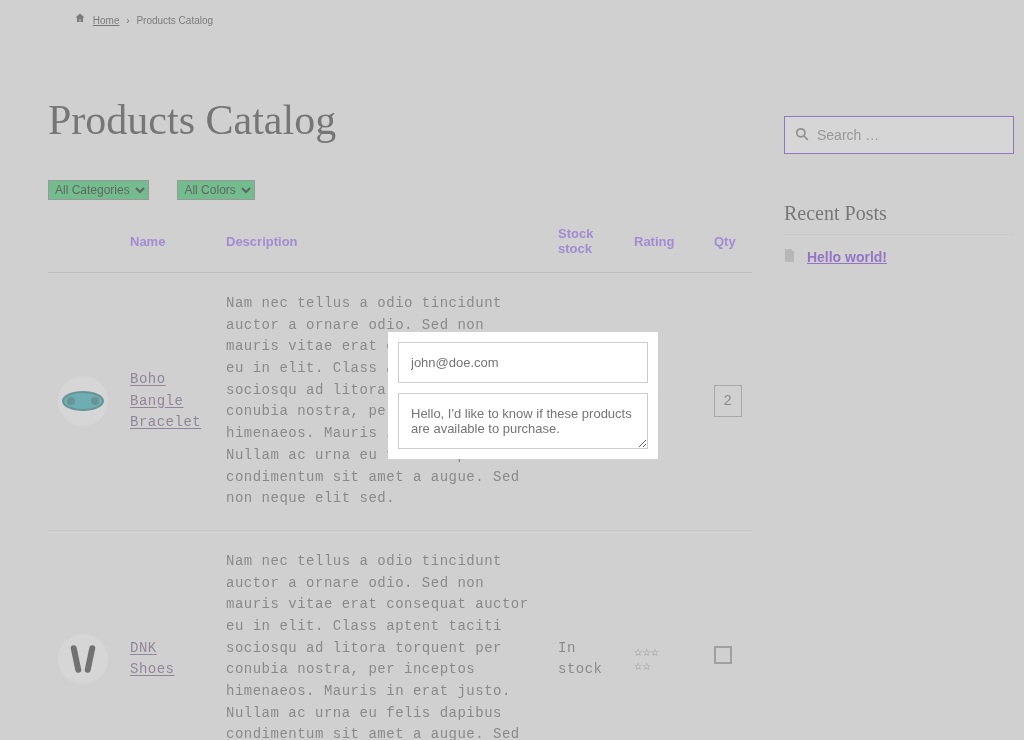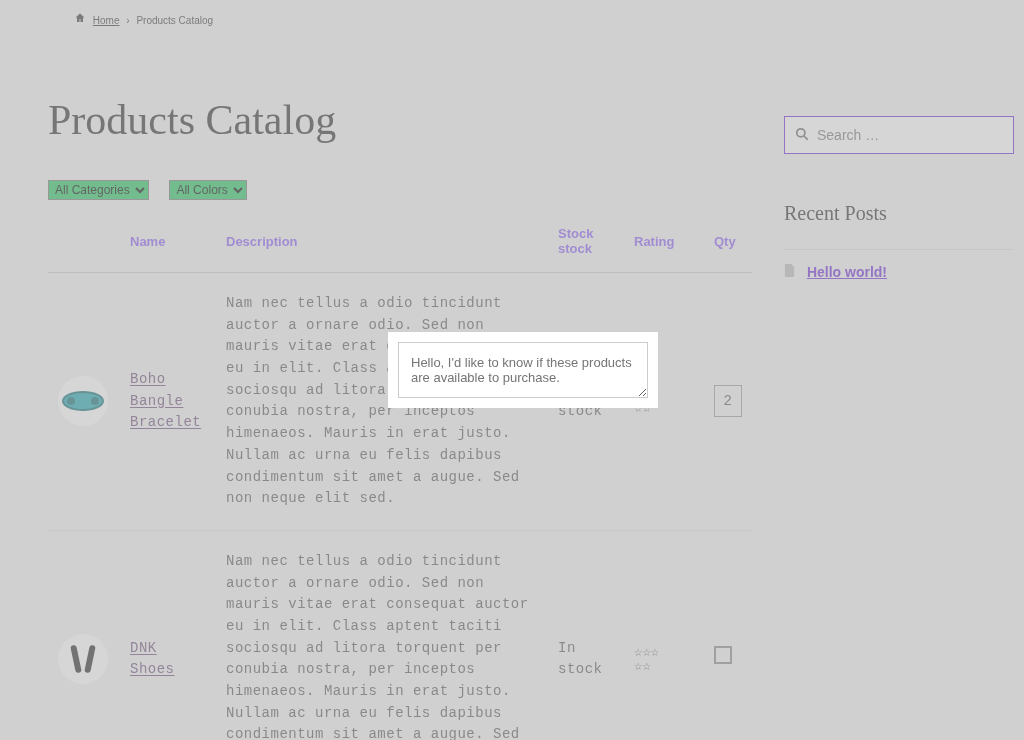--- a/index.html
+++ b/index.html
@@ -15,21 +15,21 @@
   
   .wrap { display: flex; padding: 0 40px 0 48px; }
   .main { flex: 1 1 auto; padding-right: 32px; }
   .sidebar { width: 230px; flex: 0 0 230px; padding-top: 90px; }
 
   h1.page-title { font-family: Georgia, "Times New Roman", serif; font-weight: 400; font-size: 42px; color: #2b2b2b; margin: 70px 0 36px 0; }
 
   
   .filters { margin-bottom: 10px; }
   .filters select { font-size: 12px; background: #22c55e; border: 1px solid #767676; padding: 1px 2px; }
-  .filters select + select { margin-left: 16px; }
+  .filters select + select { margin-left: 24px; }
 
   
   table.products { width: 100%; border-collapse: collapse; table-layout: fixed; }
   table.products thead th {
     text-align: left; font-size: 13px; color: #8b5cf6; font-weight: 700;
     padding: 16px 10px; border-bottom: 1px solid #c9c9c9;
     font-family: Arial, sans-serif;
   }
   table.products tbody td {
     padding: 20px 10px; vertical-align: middle; font-size: 14px; color: #555;
@@ -41,21 +41,21 @@
   .thumb svg { width: 44px; height: 44px; }
   .name-link { color:#6a4a7a; text-decoration: underline; text-underline-offset:2px; }
   .stars { color:#555; font-size:14px; letter-spacing:0px; line-height:1; }
   .qty-box { width:28px; height:32px; border:1px solid #999; display:flex; align-items:center; justify-content:center; font-size:14px; background:#f2f2f2; }
   .chk { width:18px; height:18px; border:2px solid #888; display:inline-block; background:#f2f2f2; }
 
   
   .search-widget { background:#fff; border:1px solid #6d28d9; height:38px; display:flex; align-items:center; padding:0 10px; margin-bottom:48px; }
   .search-widget .icon { color:#666; margin-right:8px; font-size:14px; }
   .search-widget input { border:none; outline:none; font-size:14px; width:100%; background:transparent; color:#666; }
-  .widget-title { font-family: Georgia, serif; font-weight:400; font-size:20px; color:#2b2b2b; margin-bottom:24px; }
+  .widget-title { font-family: Georgia, serif; font-weight:400; font-size:20px; color:#2b2b2b; margin-bottom:9px; }
   .recent-list { list-style:none; border-top:1px solid #ddd; }
   .recent-list li { padding:14px 0 0 0; font-size:14px; }
   .recent-list li .doc-icon { color:#bbb; margin-right:8px; }
   .recent-list li a { color:#6d28d9; text-decoration: underline; font-weight:700; }
 
   
   .overlay { position:absolute; inset:0; background:rgba(180,180,180,0.55); }
   .modal {
     position:absolute; left:388px; top:332px; width:270px; background:#fff;
     padding:10px; display:flex; flex-direction:column; gap:10px;
@@ -186,14 +186,15 @@
             </svg>
         </span>
         <a href="#">Hello world!</a>
       </li>
     </ul>
   </aside>
 </div>
 
 <div class="overlay"></div>
 <div class="modal">
+  <input type="text" placeholder="john@doe.com" style="">
   <textarea placeholder="Hello, I'd like to know if these products are available to purchase." style=""></textarea>
 </div>
 
 </body></html>

